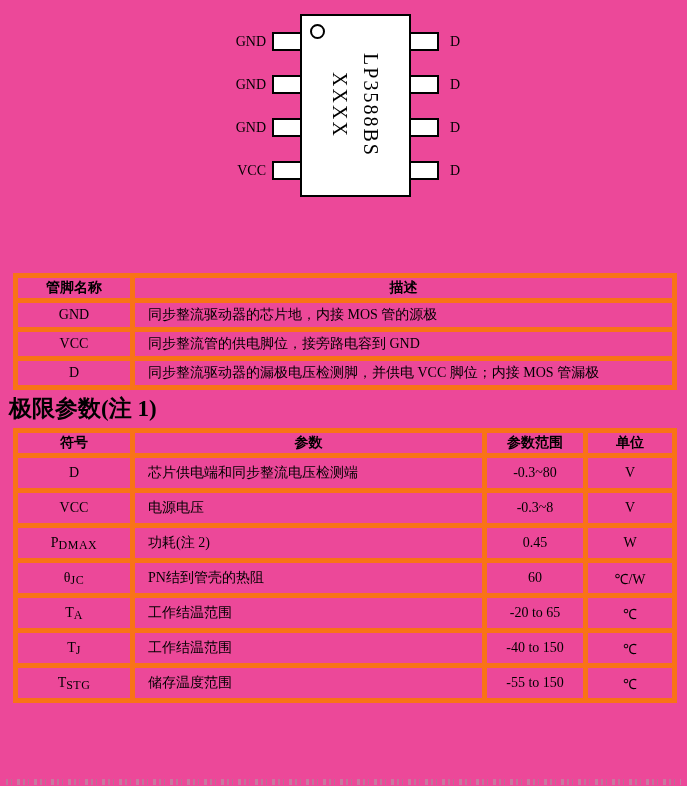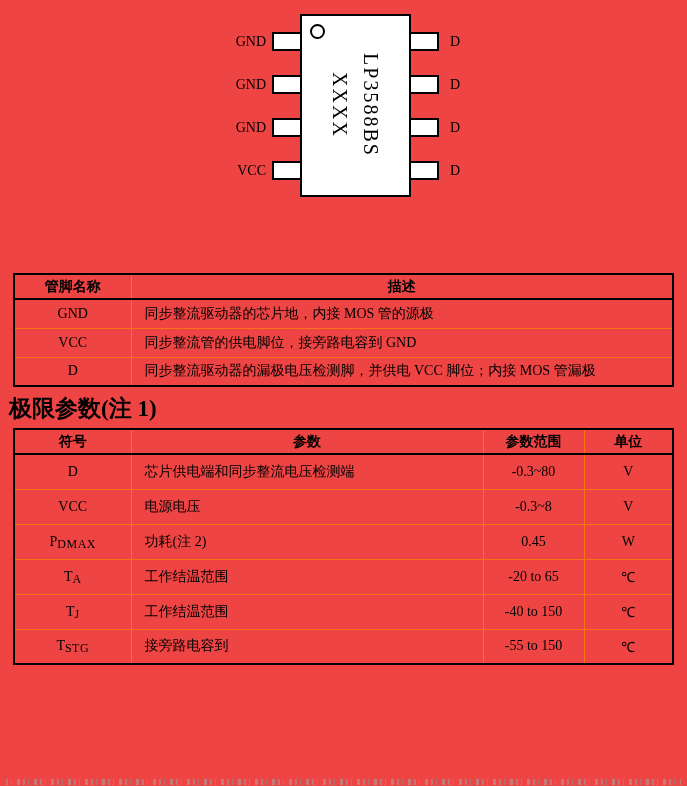--- a/index.html
+++ b/index.html
@@ -6,21 +6,21 @@
   html, body { background: #ffffff; }
   body {
     font-family: "Liberation Serif", serif;
     color: #000000;
     width: 687px;
   }
   .page {
     position: relative;
     width: 687px;
     height: 786px;
-    background: #ef4444;
+    background: #ec4899;
     overflow: hidden;
   }
 
   
   .pkg { position: absolute; left: 0; top: 0; width: 687px; height: 230px; }
   .chip-body {
     position: absolute; left: 300px; top: 14px;
     width: 111px; height: 183px;
     border: 2px solid #000; background: #fff;
   }
@@ -58,21 +58,21 @@
   .lab-r { left: 450px; width: 60px; text-align: left; }
 
   
   table {
     position: absolute;
     border-collapse: collapse;
     table-layout: fixed;
     font-size: 14px;
   }
   td, th {
-    border: 1px solid #f97316;
+    border: 5px solid #f97316;
     text-align: center;
     vertical-align: middle;
     font-weight: normal;
     padding: 0;
     overflow: hidden;
     white-space: nowrap;
     font-family: Liberation Serif, serif;
   }
   th { font-weight: bold; }
   .outer { border: 2px solid #000; }
@@ -201,34 +201,40 @@
       <td>-0.3~8</td>
       <td>V</td>
     </tr>
     <tr>
       <td><span>P</span><span class="sub">DMAX</span></td>
       <td class="cell-left">功耗(注 2)</td>
       <td>0.45</td>
       <td>W</td>
     </tr>
     <tr>
+      <td><span>θ</span><span class="sub">JC</span></td>
+      <td class="cell-left">PN结到管壳的热阻</td>
+      <td>60</td>
+      <td>℃/W</td>
+    </tr>
+    <tr>
       <td><span>T</span><span class="sub">A</span></td>
       <td class="cell-left">工作结温范围</td>
       <td>-20 to 65</td>
       <td>℃</td>
     </tr>
     <tr>
       <td><span>T</span><span class="sub">J</span></td>
       <td class="cell-left">工作结温范围</td>
       <td>-40 to 150</td>
       <td>℃</td>
     </tr>
     <tr>
       <td><span>T</span><span class="sub">STG</span></td>
-      <td class="cell-left">接旁路电容到</td>
+      <td class="cell-left">储存温度范围</td>
       <td>-55 to 150</td>
       <td>℃</td>
     </tr>
   </tbody>
     </table>
 
   <div class="clipped-remnant"></div>
 </div>
 
 </body></html>

